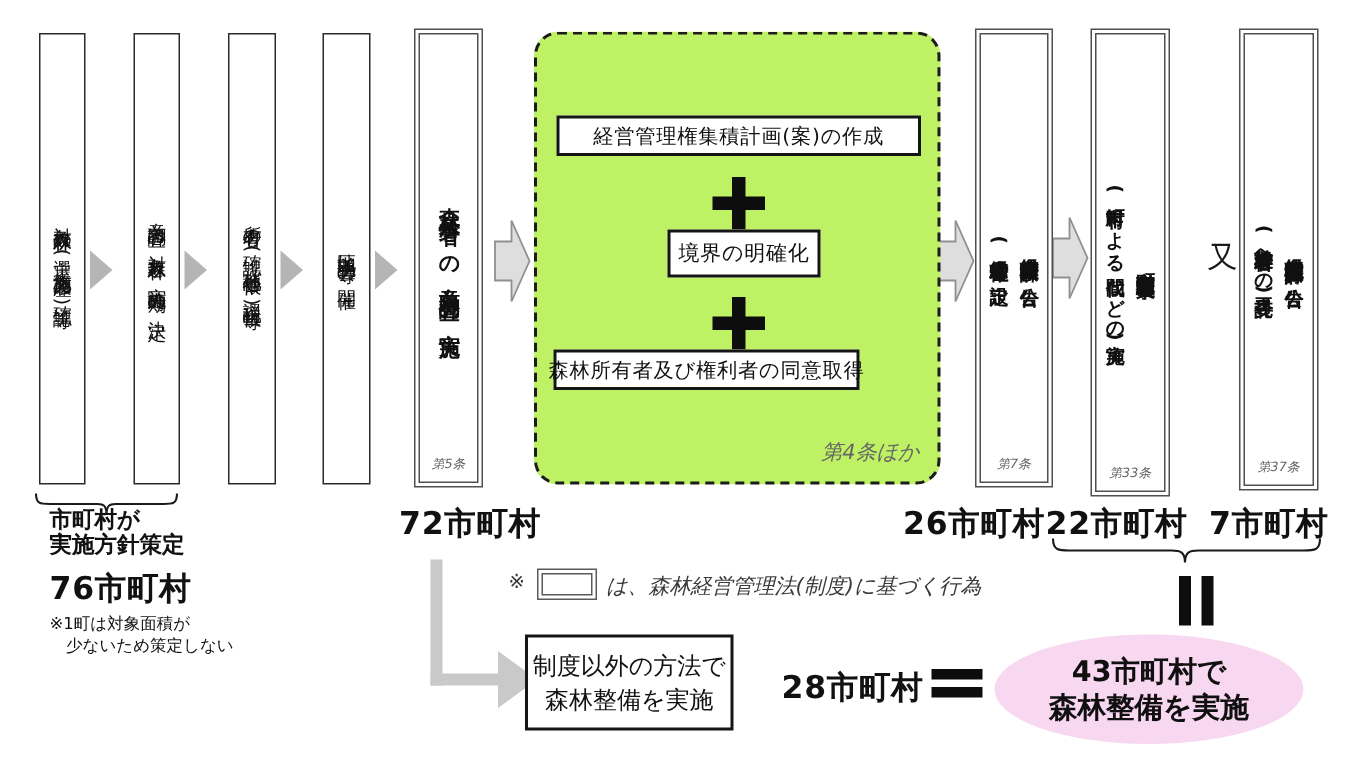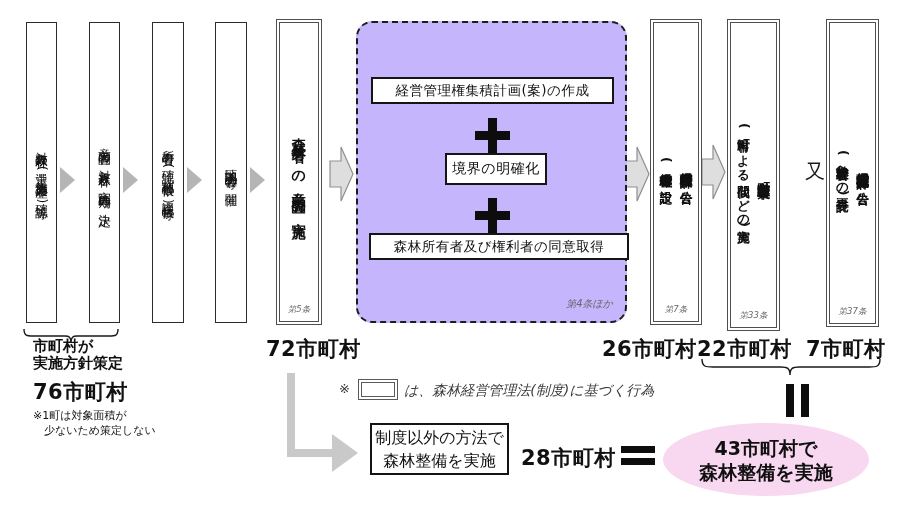--- a/index.html
+++ b/index.html
@@ -32,31 +32,31 @@
     letter-spacing: 0;
   }
   
   .tri {
     position: absolute; width: 0; height: 0;
     border-top: 13px solid transparent; border-bottom: 13px solid transparent;
     border-left: 15px solid #b5b5b5;
   }
   
   .dashed {
-    position: absolute; border: 2px dashed #1c1c1c; border-radius: 16px; background: #c4b5fd;
+    position: absolute; border: 2px dashed #1c1c1c; border-radius: 16px; background: #bef264;
   }
   .pbox {
     position: absolute; border: 2px solid #151515; background: #fff;
     display: flex; align-items: center; justify-content: center;
     font-size: 13.5px; letter-spacing: 0.5px; white-space: nowrap;
   }
   .plus { position: absolute; width: 35px; height: 35px; }
   .plus::before { content:""; position:absolute; left:0; top:13px; width:35px; height:9px; background:#0d0d0d; }
   .plus::after  { content:""; position:absolute; left:13px; top:0; width:9px; height:35px; background:#0d0d0d; }
-  .partic { position:absolute; font-size: 10px; color:#666; font-style: italic; }
+  .partic { position:absolute; font-size: 14px; color:#666; font-style: italic; }
   .or { position:absolute; font-size:20px; color:#1a1a1a;padding-left:24px; }
   
   .b15 { position:absolute; font-weight:bold; font-size:15px; line-height:17px; }
   .count { position:absolute; font-weight:bold; font-size:21px; letter-spacing:0.5px; white-space:nowrap; }
   .note { position:absolute; font-size:11px; line-height:14.5px; }
   .note .ind { display:block; padding-left:11px; }
   .legend-mark { position:absolute; font-size:13px; color:#333; }
   .legend-text { position:absolute; font-size:14px; font-style:italic; color:#3a3a3a; white-space:nowrap; }
   .legend-frame { position:absolute; border:1px solid #5a5a5a; padding:2px; background:#fff; }
   .legend-frame .inner2 { border:1px solid #5a5a5a; width:100%; height:100%; background:#fff; }
@@ -121,21 +121,21 @@
 
   <div class="dashed" style="left:356px;top:21px;width:271px;height:302px">
     <div class="pbox" style="left:13px;top:54px;width:243px;height:27px">
       <span>経営管理権集積計画(案)の作成</span>
     </div>
     <div class="plus" style="left:117px;top:95px"></div>
     <div class="pbox" style="left:87px;top:130px;width:102px;height:32px;font-size:14px">
       <span>境界の明確化</span>
     </div>
     <div class="plus" style="left:117px;top:175px"></div>
-    <div class="pbox" style="left:11px;top:210px;width:260px;height:27px">
+    <div class="pbox" style="left:11px;top:210px;width:204px;height:27px">
       <span>森林所有者及び権利者の同意取得</span>
     </div>
     <div class="partic" style="right:12px;bottom:10px">第4条ほか</div>
   </div>
 
   <div class="dframe" style="left:650px;top:19px;width:52px;height:306px">
     <div class="inner">
       <div class="vwrap cols">
         <span>経営管理権集積計画の公告</span>
         <span>(経営管理権の設定)</span>
@@ -182,21 +182,21 @@
   <div class="larr-v" style="left:287px;top:373px;height:84px"></div>
   <div class="larr-h" style="left:287px;top:449px;width:45px"></div>
   <div class="larr-head" style="left:332px;top:434px"></div>
 
   <div class="legend-mark" style="left:339px;top:381px">※</div>
   <div class="legend-frame" style="left:358px;top:379px;width:40px;height:21px">
     <div class="inner2"></div>
   </div>
   <div class="legend-text" style="left:404px;top:382px">は、森林経営管理法(制度)に基づく行為</div>
 
-  <div class="altbox" style="left:370px;top:423px;width:139px;height:52px">
+  <div class="altbox" style="left:350px;top:423px;width:139px;height:64px">
     <span>制度以外の方法で</span>
     <span>森林整備を実施</span>
   </div>
   <div class="count" style="left:521px;top:444px">28市町村</div>
 
   <div class="eqbar" style="left:621px;top:446px"></div>
   <div class="eqbar" style="left:621px;top:458px"></div>
 
   <div class="count" style="left:602px;top:335px">26市町村</div>
   <div class="count" style="left:697px;top:335px">22市町村</div>

